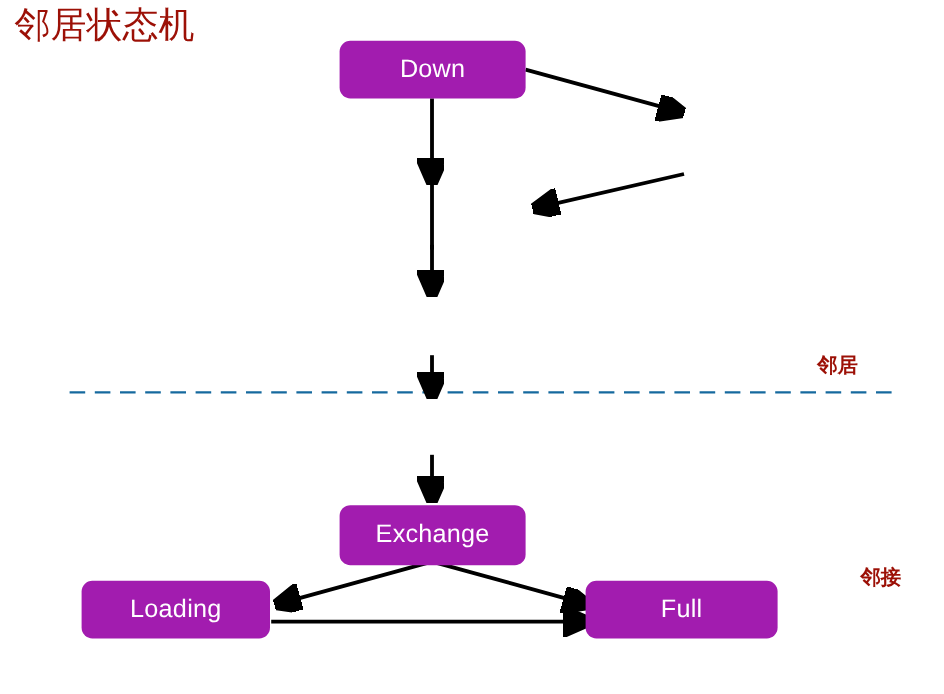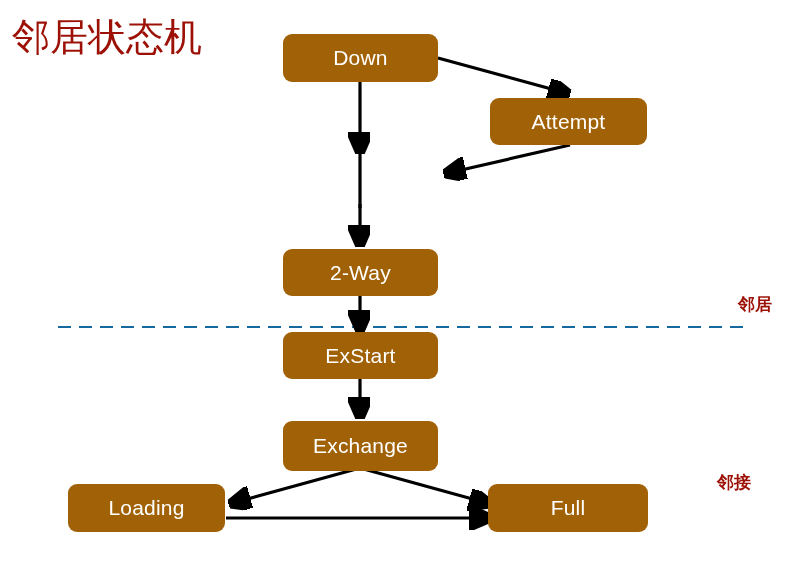--- a/index.html
+++ b/index.html
@@ -11,39 +11,39 @@
     position: relative;
     width: 787px;
     height: 578px;
     background: #ffffff;
     overflow: hidden;
     font-family: "Liberation Sans", sans-serif;
   }
   .title {
     position: absolute;
     left: 12px;
-    top: 17px;
-    font-size: 38px;
+    top: 2px;
+    font-size: 30px;
     line-height: 40px;
     color: #9c1006;
     font-family: "DejaVu Sans", sans-serif;
     white-space: nowrap;
   }
   .side-label {
     position: absolute;
     font-size: 17px;
     line-height: 22px;
     color: #9c1006;
     font-weight: bold;
     font-family: "DejaVu Sans", sans-serif;
     white-space: nowrap;
   }
   .state-box {
     position: absolute;
-    background: #a16207;
+    background: #a21caf;
     border-radius: 9px;
     color: #ffffff;
     display: flex;
     align-items: center;
     justify-content: center;
     font-size: 21px;
     letter-spacing: 0.2px;
     box-sizing: border-box;
     z-index: 3;
   }
@@ -111,42 +111,33 @@
 
     <line x1="360" y1="468" x2="487" y2="503" marker-end="url(#ah)"></line>
 
     <line x1="226" y1="518" x2="487" y2="518" marker-end="url(#ah)"></line>
   </svg>
 
   <div class="state-box" style="left:283px; top:34px; width:155px; height:48px;">
     <span>Down</span>
   </div>
 
-  <div class="state-box" style="left:490px; top:98px; width:157px; height:47px;">
-    <span>Attempt</span>
-  </div>
 
 
-  <div class="state-box" style="left:283px; top:249px; width:155px; height:47px;">
-    <span>2-Way</span>
-  </div>
 
-  <div class="state-box" style="left:283px; top:332px; width:155px; height:47px;">
-    <span>ExStart</span>
-  </div>
 
   <div class="state-box" style="left:283px; top:421px; width:155px; height:50px;">
     <span>Exchange</span>
   </div>
 
   <div class="state-box" style="left:68px; top:484px; width:157px; height:48px;">
     <span>Loading</span>
   </div>
 
   <div class="state-box" style="left:488px; top:484px; width:160px; height:48px;">
     <span>Full</span>
   </div>
 
-  <div class="side-label" style="left:738px; top:294px;font-family:Liberation Serif, serif;">邻居</div>
+  <div class="side-label" style="left:681px; top:294px;">邻居</div>
 
   <div class="side-label" style="left:717px; top:471px;">邻接</div>
 
 </div>
 
 </body></html>

